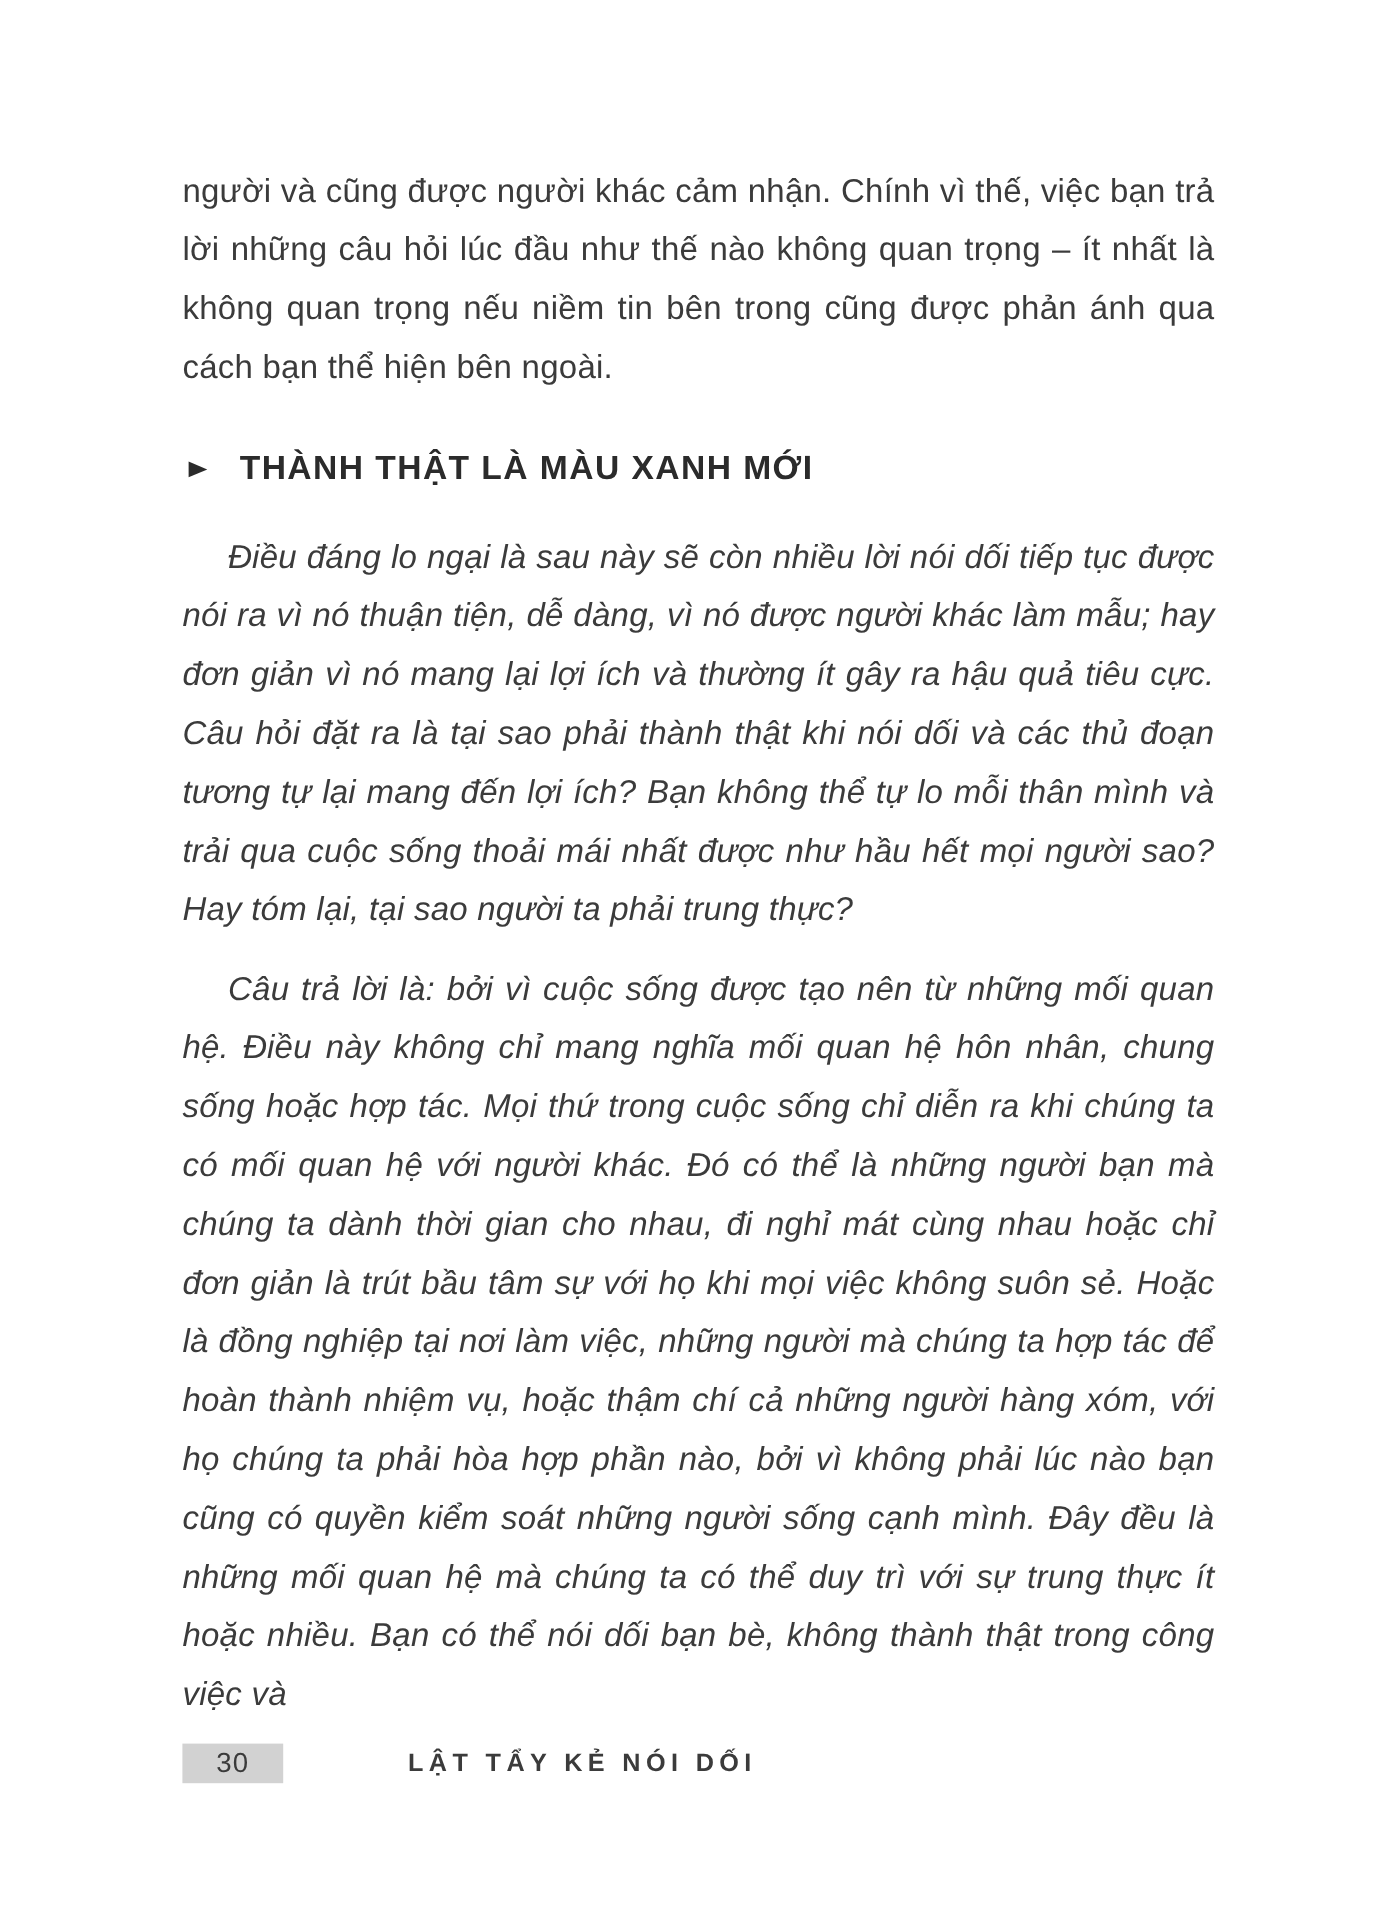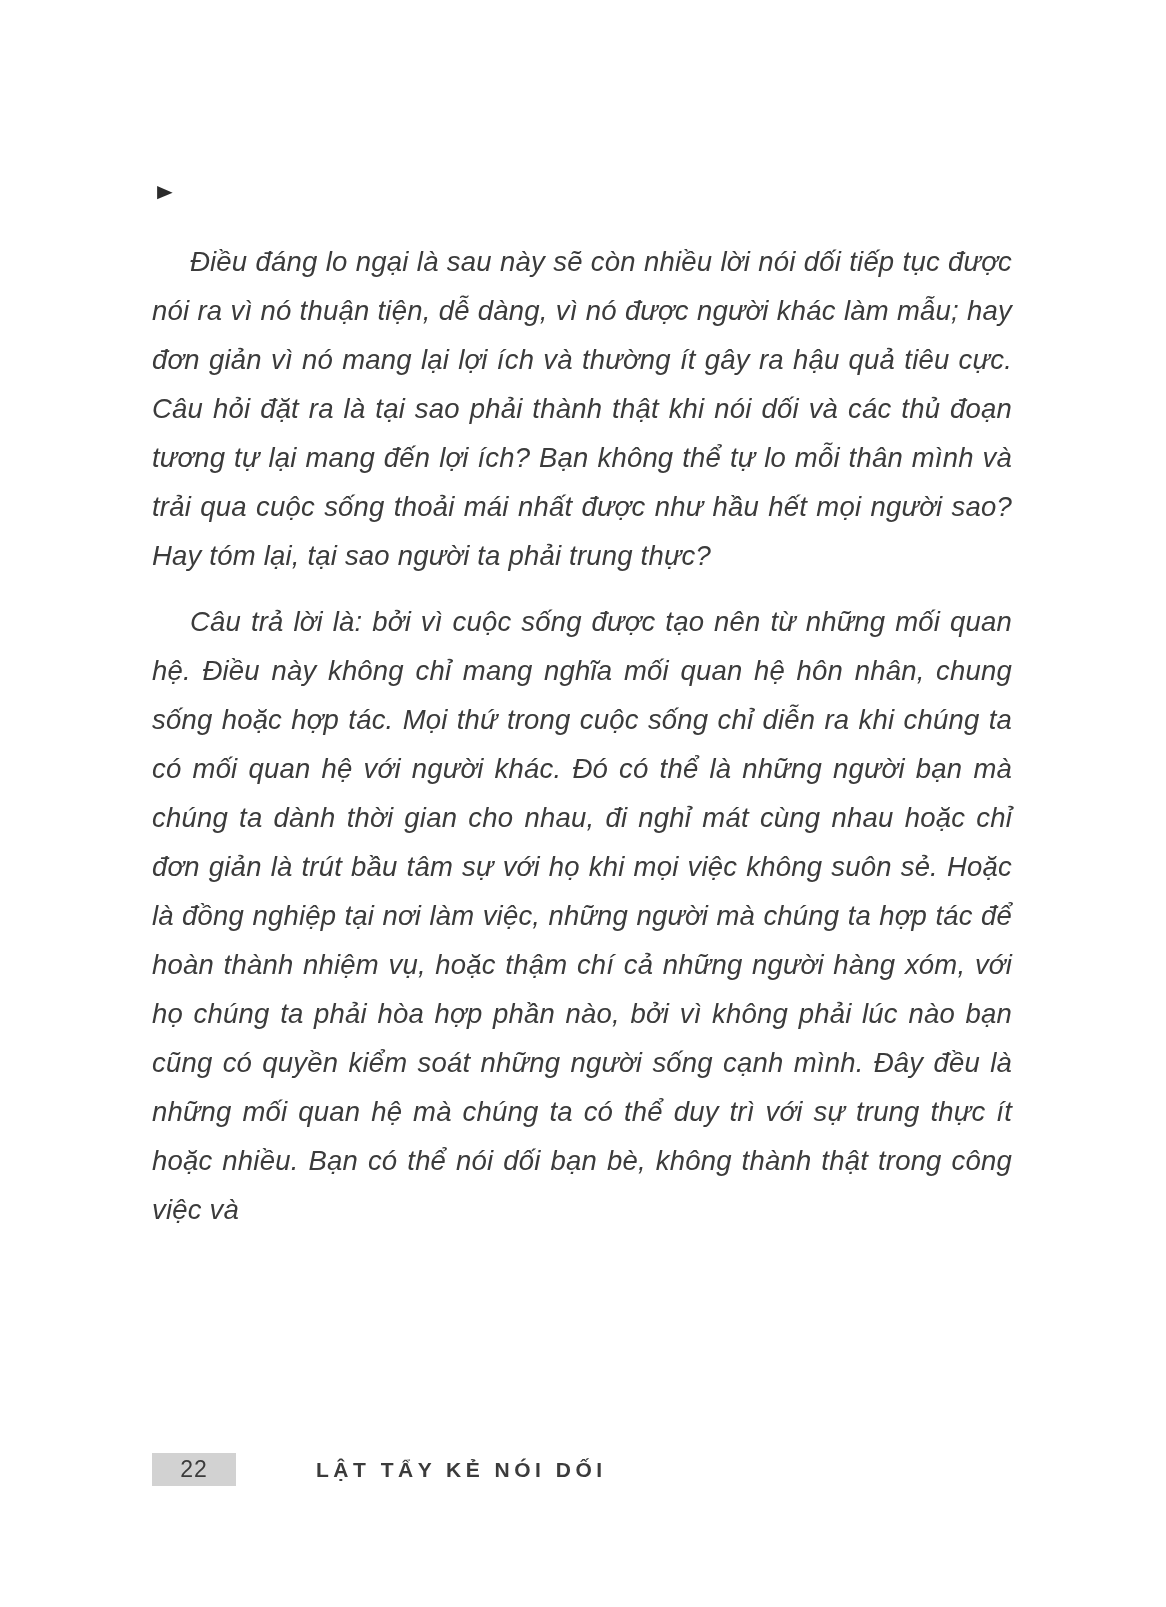--- a/index.html
+++ b/index.html
@@ -76,43 +76,45 @@
     width: 84px;
     height: 33px;
     display: flex;
     align-items: center;
     justify-content: center;
     font-size: 23px;
     color: #3b3b3b;
     letter-spacing: 1px;
   }
   .running-title {
-    margin-left: 80px;
+    margin-left: 104px;
     font-size: 21px;
     font-weight: bold;
     letter-spacing: 4.5px;
     color: #3b3b3b;
   }
 </style>
 </head>
 <body>
 
 <div class="page">
 
   <div class="content">
 
+    <p class="body-par">người và cũng được người khác cảm nhận. Chính vì thế, việc bạn trả lời những câu hỏi lúc đầu như thế nào không quan trọng – ít nhất là không quan trọng nếu niềm tin bên trong cũng được phản ánh qua cách bạn thể hiện bên ngoài.</p>
 
     <div class="section-heading">
       <span class="marker">►</span>
+      <span class="heading-text">THÀNH THẬT LÀ MÀU XANH MỚI</span>
     </div>
 
     <p class="body-par indented">Điều đáng lo ngại là sau này sẽ còn nhiều lời nói dối tiếp tục được nói ra vì nó thuận tiện, dễ dàng, vì nó được người khác làm mẫu; hay đơn giản vì nó mang lại lợi ích và thường ít gây ra hậu quả tiêu cực. Câu hỏi đặt ra là tại sao phải thành thật khi nói dối và các thủ đoạn tương tự lại mang đến lợi ích? Bạn không thể tự lo mỗi thân mình và trải qua cuộc sống thoải mái nhất được như hầu hết mọi người sao? Hay tóm lại, tại sao người ta phải trung thực?</p>
 
     <p class="body-par indented">Câu trả lời là: bởi vì cuộc sống được tạo nên từ những mối quan hệ. Điều này không chỉ mang nghĩa mối quan hệ hôn nhân, chung sống hoặc hợp tác. Mọi thứ trong cuộc sống chỉ diễn ra khi chúng ta có mối quan hệ với người khác. Đó có thể là những người bạn mà chúng ta dành thời gian cho nhau, đi nghỉ mát cùng nhau hoặc chỉ đơn giản là trút bầu tâm sự với họ khi mọi việc không suôn sẻ. Hoặc là đồng nghiệp tại nơi làm việc, những người mà chúng ta hợp tác để hoàn thành nhiệm vụ, hoặc thậm chí cả những người hàng xóm, với họ chúng ta phải hòa hợp phần nào, bởi vì không phải lúc nào bạn cũng có quyền kiểm soát những người sống cạnh mình. Đây đều là những mối quan hệ mà chúng ta có thể duy trì với sự trung thực ít hoặc nhiều. Bạn có thể nói dối bạn bè, không thành thật trong công việc và</p>
 
   </div>
 
   <div class="footer">
-    <div class="page-number-box">22</div>
+    <div class="page-number-box">30</div>
     <div class="running-title">LẬT TẨY KẺ NÓI DỐI</div>
   </div>
 
 </div>
 
 </body></html>

